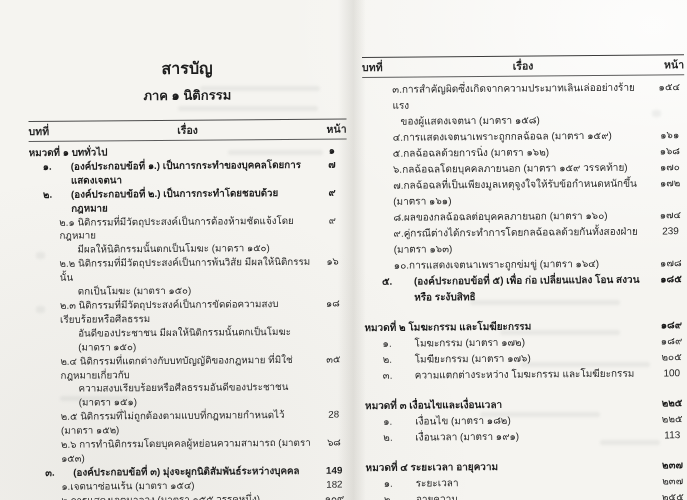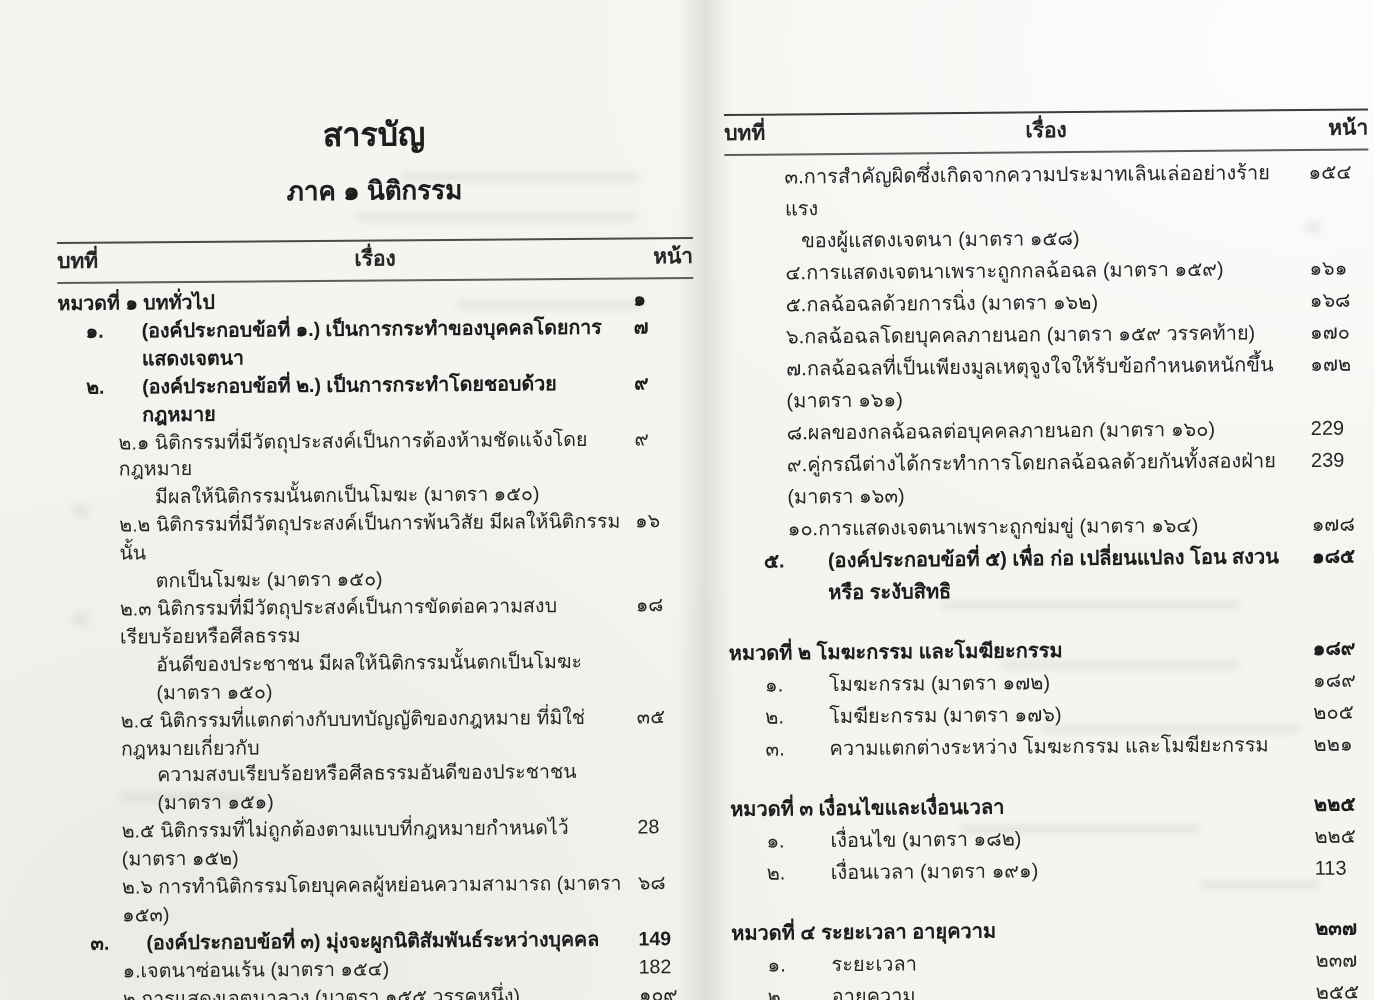--- a/index.html
+++ b/index.html
@@ -40,21 +40,21 @@
   .th-chapter{width:46px;flex:none;}
   .th-subject{position:absolute;left:0;right:0;text-align:center;}
   .th-page{margin-left:auto;flex:none;text-align:right;}
 
   .rows{padding-top:4px;}
   .row{display:flex;align-items:flex-start;font-size:9.8px;line-height:13.9px;color:var(--ink);}
   .page-right .row{font-size:10px;line-height:16px;}
   .row .num{flex:none;width:42px;box-sizing:border-box;padding-left:14px;}
   .page-right .row .num{width:50px;padding-left:18px;}
   .row .title{flex:1;min-width:0;}
-  .row .pg{flex:none;min-width:30px;text-align:left;white-space:nowrap;padding-left:4px;}
+  .row .pg{flex:none;min-width:30px;text-align:center;white-space:nowrap;padding-left:4px;}
   .row.section{font-weight:bold;color:#1d1d1d;}
   .row.item-bold{font-weight:bold;color:#1d1d1d;}
   .row.sub .title{padding-left:30px;}
   .row.sub .l2{padding-left:18px;}
   .page-right .row.sub .l2{padding-left:8px;}
   .row.gap{margin-top:14px;}
 
   
   .ghost{
     position:absolute;height:5px;border-radius:3px;background:#8d9290;
@@ -207,21 +207,21 @@
       <div class="row sub">
         <span class="title">
           <div class="l1">๗.กลฉ้อฉลที่เป็นเพียงมูลเหตุจูงใจให้รับข้อกำหนดหนักขึ้น (มาตรา ๑๖๑)</div>
         </span>
         <span class="pg">๑๗๒</span>
       </div>
       <div class="row sub">
         <span class="title">
           <div class="l1">๘.ผลของกลฉ้อฉลต่อบุคคลภายนอก (มาตรา ๑๖๐)</div>
         </span>
-        <span class="pg">229</span>
+        <span class="pg">๑๗๔</span>
       </div>
       <div class="row sub">
         <span class="title">
           <div class="l1">๙.คู่กรณีต่างได้กระทำการโดยกลฉ้อฉลด้วยกันทั้งสองฝ่าย (มาตรา ๑๖๓)</div>
         </span>
         <span class="pg">239</span>
       </div>
       <div class="row sub">
         <span class="title">
           <div class="l1">๑๐.การแสดงเจตนาเพราะถูกข่มขู่ (มาตรา ๑๖๔)</div>
@@ -253,21 +253,21 @@
         <span class="title">
           <div class="l1">โมฆียะกรรม (มาตรา ๑๗๖)</div>
         </span>
         <span class="pg">๒๐๕</span>
       </div>
       <div class="row item">
         <span class="num">๓.</span>
         <span class="title">
           <div class="l1">ความแตกต่างระหว่าง โมฆะกรรม และโมฆียะกรรม</div>
         </span>
-        <span class="pg">๒๒๑</span>
+        <span class="pg">100</span>
       </div>
       <div class="row section gap">
         <span class="title">
           <div class="l1">หมวดที่ ๓ เงื่อนไขและเงื่อนเวลา</div>
         </span>
         <span class="pg">๒๒๕</span>
       </div>
       <div class="row item">
         <span class="num">๑.</span>
         <span class="title">

